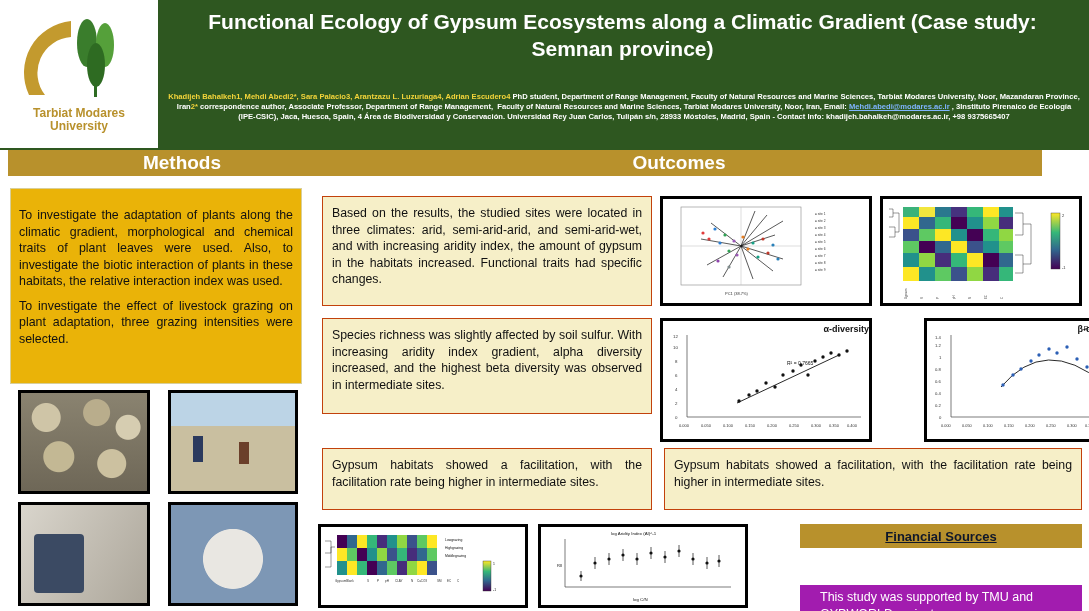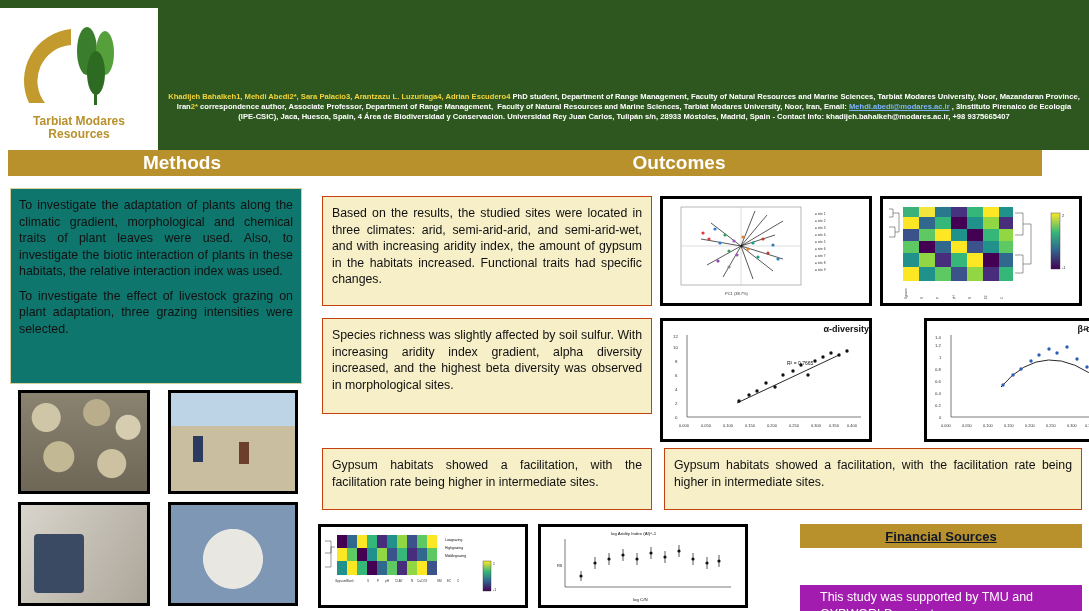--- a/index.html
+++ b/index.html
@@ -11,21 +11,21 @@
     position:relative;
   }
   .poster{position:relative;width:1089px;height:611px;}
 
   
   .header{
     position:absolute;left:0;top:0;width:1089px;height:150px;
     background:#2e5720;
   }
   .logo-box{
-    position:absolute;left:0;top:8px;width:158px;height:148px;
+    position:absolute;left:0;top:0;width:158px;height:148px;
     background:#ffffff;display:flex;align-items:center;justify-content:center;
   }
   .logo-inner{width:140px;height:130px;position:relative;}
   .logo-text{
     position:absolute;left:0;bottom:6px;width:140px;text-align:center;
     color:#b8912c;font-size:12px;font-weight:bold;line-height:13px;
   }
   .poster-title{
     position:absolute;left:170px;top:8px;width:905px;
     text-align:center;color:#ffffff;font-weight:bold;font-size:21px;line-height:27px;
@@ -42,22 +42,22 @@
     position:absolute;height:26px;background:#b8912c;
     color:#ffffff;font-weight:bold;font-size:19px;
     display:flex;align-items:center;justify-content:center;
   }
   .bar-methods{left:8px;top:150px;width:348px;}
   .bar-outcomes{left:316px;top:150px;width:726px;}
 
   
   .methods-text{
     position:absolute;left:10px;top:188px;width:292px;height:196px;
-    background:#0f766e;border:1px solid #d8cf9a;
-    padding:8px 8px;box-sizing:border-box;
+    background:#eab308;border:1px solid #d8cf9a;
+    padding:18px 8px;box-sizing:border-box;
     font-size:12.4px;line-height:16.5px;color:#111111;text-align:justify;
   }
   .methods-text p{margin:0 0 8px 0;}
   .photo{
     position:absolute;border:3px solid #000000;box-sizing:border-box;
     background:#6f6a5d;overflow:hidden;
   }
   .ph1{left:18px;top:390px;width:132px;height:104px;}
   .ph2{left:168px;top:390px;width:130px;height:104px;}
   .ph3{left:18px;top:502px;width:132px;height:104px;}
@@ -132,25 +132,26 @@
     <div class="logo-box">
       <div class="logo-inner">
         <svg width="140" height="104" viewBox="0 0 140 104">
           <path d="M20 86 A52 52 0 0 1 62 12 L62 28 A36 36 0 0 0 36 86 Z" fill="#c39a2e"></path>
           <ellipse cx="78" cy="34" rx="10" ry="24" fill="#3a7d2c"></ellipse>
           <ellipse cx="96" cy="36" rx="9" ry="22" fill="#55a03a"></ellipse>
           <ellipse cx="87" cy="56" rx="9" ry="22" fill="#2e6b22"></ellipse>
           <rect x="85" y="66" width="3" height="22" fill="#2e6b22"></rect>
         </svg>
         <div class="logo-text">
-          <span>Tarbiat Modares</span><br><span>Resources</span>
+          <span>Tarbiat Modares</span><br><span>University</span>
         </div>
       </div>
     </div>
 
+    <div class="poster-title">Functional Ecology of Gypsum Ecosystems along a Climatic Gradient (Case study: Semnan province)</div>
     <div class="authors">
       Khadijeh Bahalkeh1, Mehdi Abedi2*, Sara Palacio3, Arantzazu L. Luzuriaga4, Adrian Escudero4 <span class="role">PhD student, Department of Range Management, Faculty of Natural Resources and Marine Sciences, Tarbiat Modares University, Noor, Mazandaran Province, Iran</span>2* <span class="role">correspondence author, Associate Professor, Department of Range Management,&nbsp; Faculty of Natural Resources and Marine Sciences, Tarbiat Modares University, Noor, Iran, Email: <a href="#">Mehdi.abedi@modares.ac.ir</a> , 3Instituto Pirenaico de Ecología (IPE-CSIC), Jaca, Huesca, Spain, 4 Área de Biodiversidad y Conservación. Universidad Rey Juan Carlos, Tulipán s/n, 28933 Móstoles, Madrid, Spain - Contact Info: khadijeh.bahalkeh@modares.ac.ir, +98 9375665407</span>
     </div>
   </div>
 
   <div class="bar bar-methods">Methods</div>
   <div class="bar bar-outcomes">Outcomes</div>
 
   <div class="methods-text">
     <p>To investigate the adaptation of plants along the climatic gradient, morphological and chemical traits of plant leaves were used. Also, to investigate the biotic interaction of plants in these habitats, the relative interaction index was used.</p>
@@ -164,21 +165,21 @@
       <div class="img-field" style="position:absolute;inset:0;"></div>
     </div>
   <div class="photo ph3">
       <div class="img-lab" style="position:absolute;inset:0;"></div>
     </div>
   <div class="photo ph4">
       <div class="img-equip" style="position:absolute;inset:0;"></div>
     </div>
 
   <div class="txtbox tb1">Based on the results, the studied sites were located in three climates: arid, semi-arid-arid, and semi-arid-wet, and with increasing aridity index, the amount of gypsum in the habitats increased. Functional traits had specific changes.</div>
-  <div class="txtbox tb2">Species richness was slightly affected by soil sulfur. With increasing aridity index gradient, alpha diversity increased, and the highest beta diversity was observed in morphological sites.</div>
+  <div class="txtbox tb2">Species richness was slightly affected by soil sulfur. With increasing aridity index gradient, alpha diversity increased, and the highest beta diversity was observed in intermediate sites.</div>
   <div class="txtbox tb3">Gypsum habitats showed a facilitation, with the facilitation rate being higher in intermediate sites.</div>
   <div class="txtbox tb4">Gypsum habitats showed a facilitation, with the facilitation rate being higher in intermediate sites.</div>
 
   <div class="fig f-pca">
     <svg width="206" height="104" viewBox="0 0 206 104">
       <rect x="0" y="0" width="206" height="104" fill="#fff"></rect>
       <rect x="18" y="8" width="120" height="78" fill="none" stroke="#888" stroke-width="0.6"></rect>
       <line x1="18" y1="47" x2="138" y2="47" stroke="#bbb" stroke-width="0.5"></line>
       <line x1="78" y1="8" x2="78" y2="86" stroke="#bbb" stroke-width="0.5"></line>
       <g stroke="#111" stroke-width="0.7">

